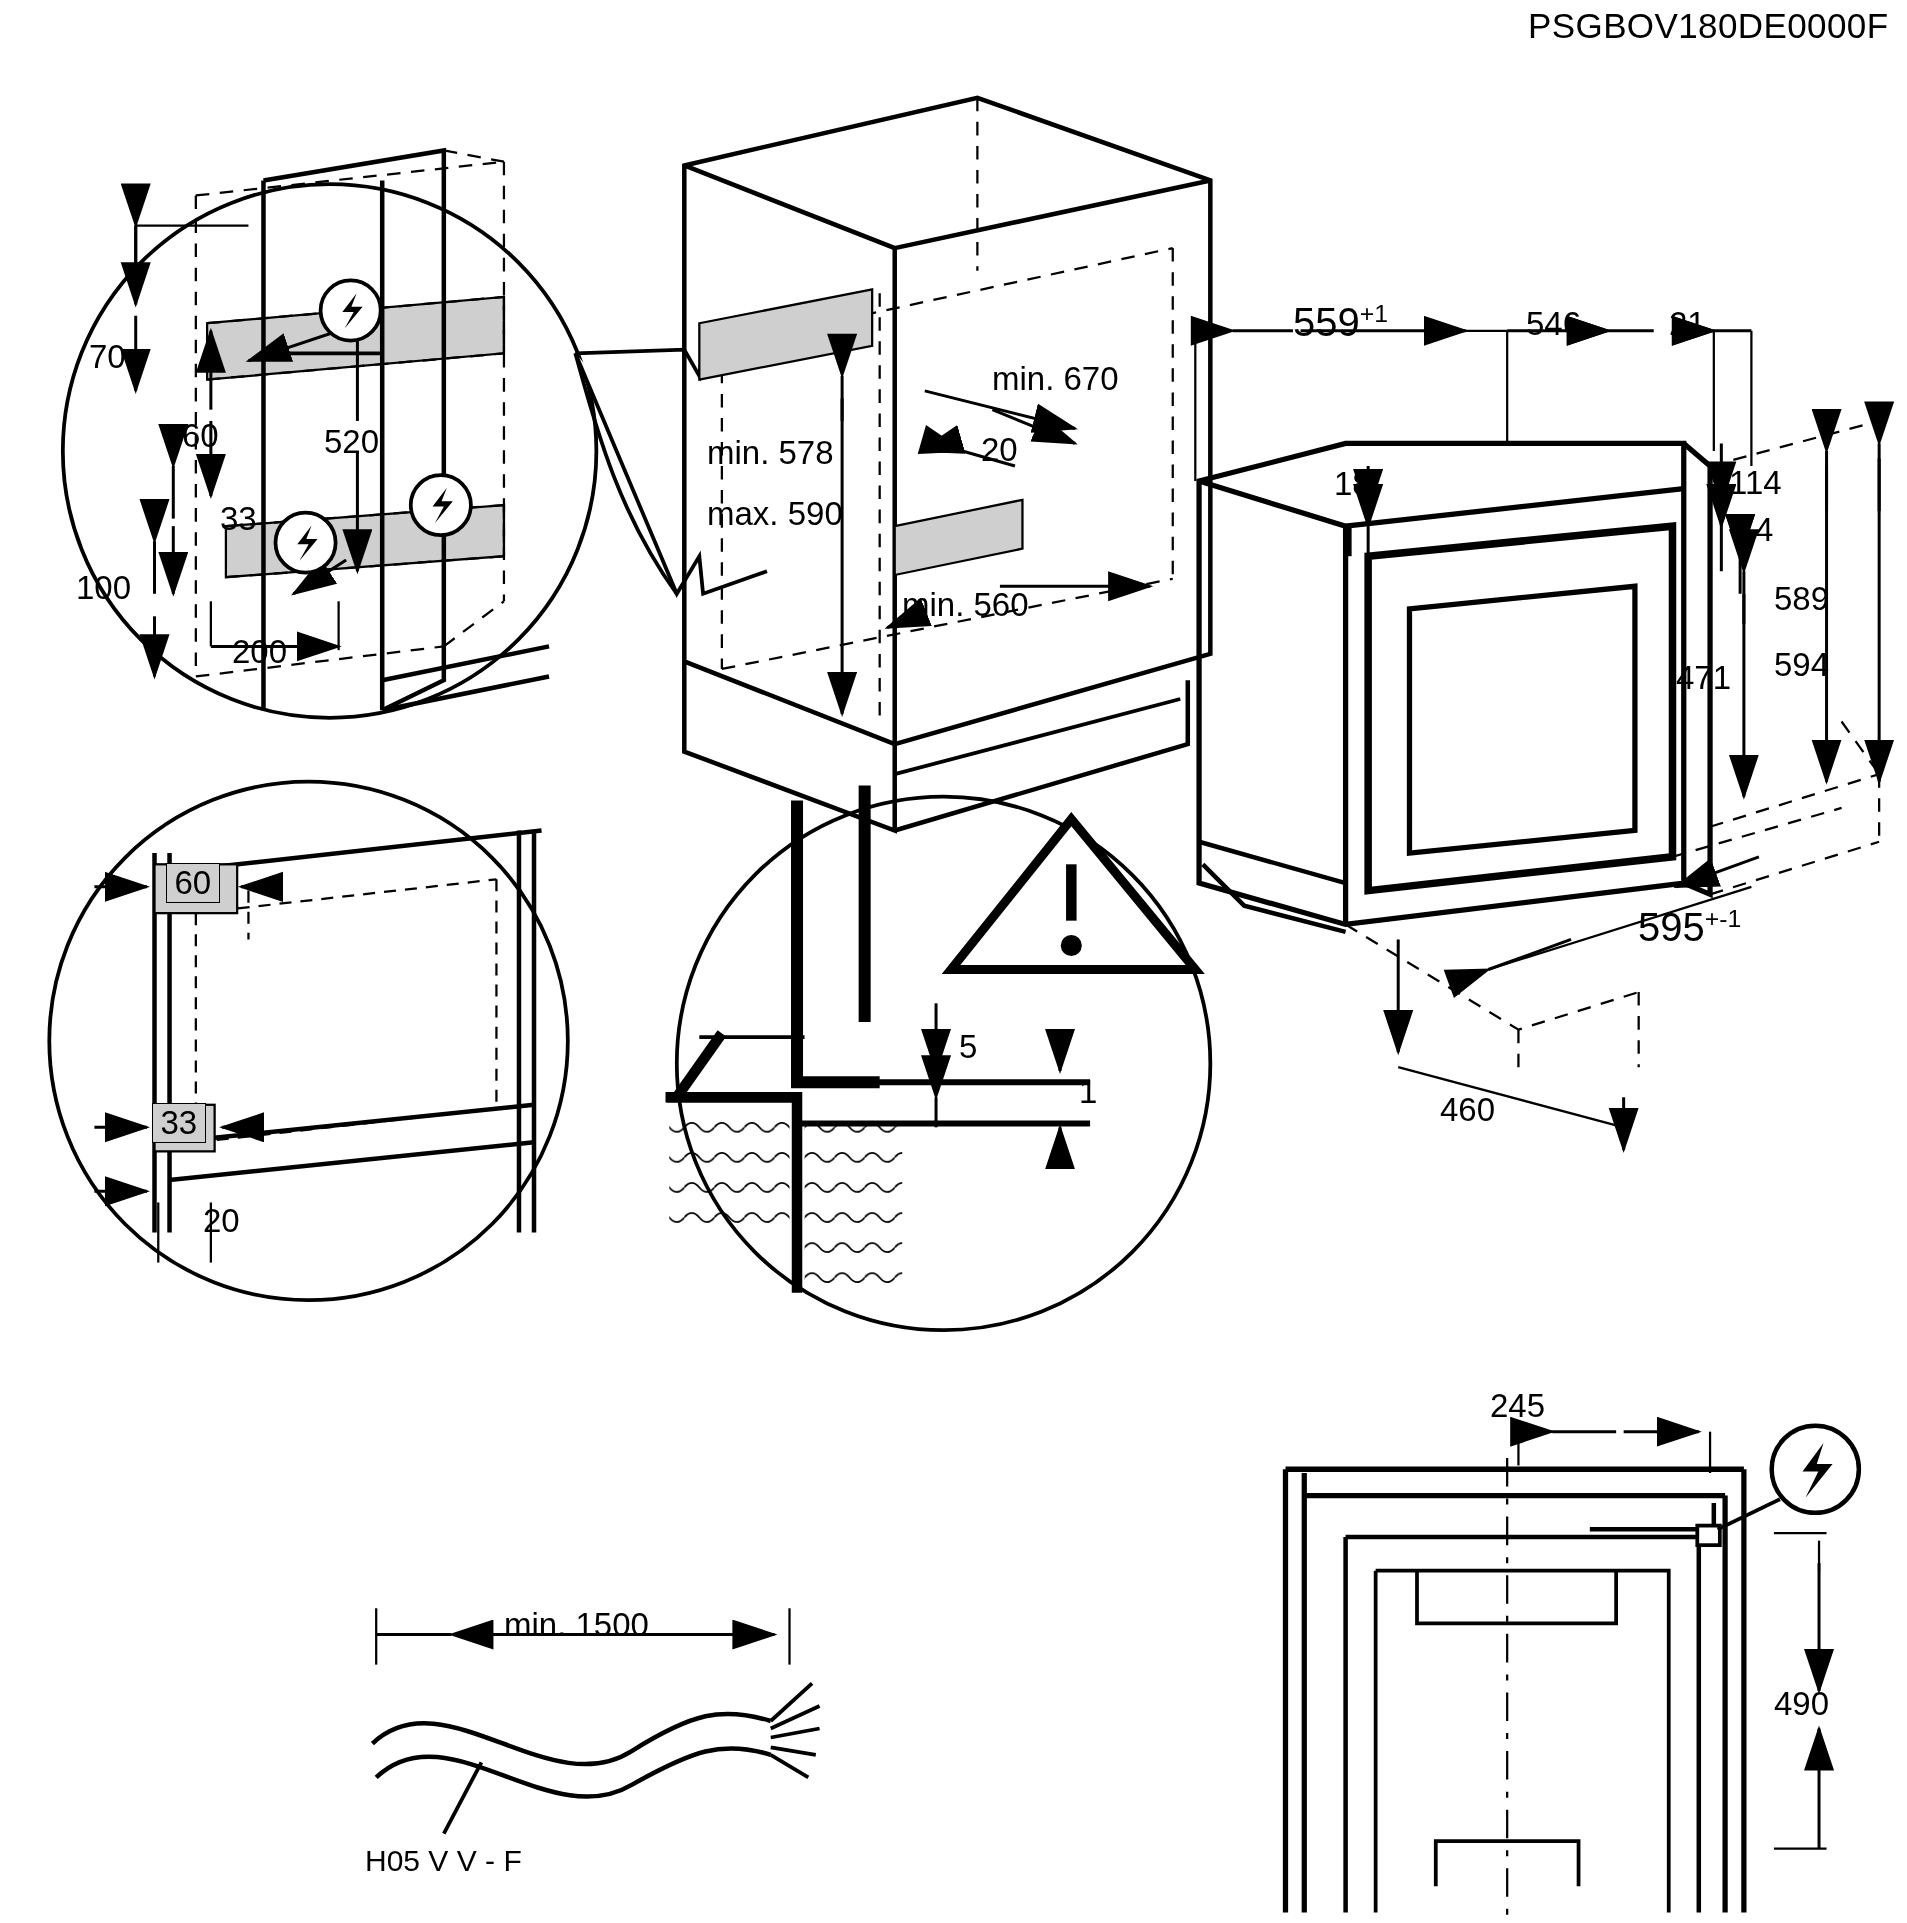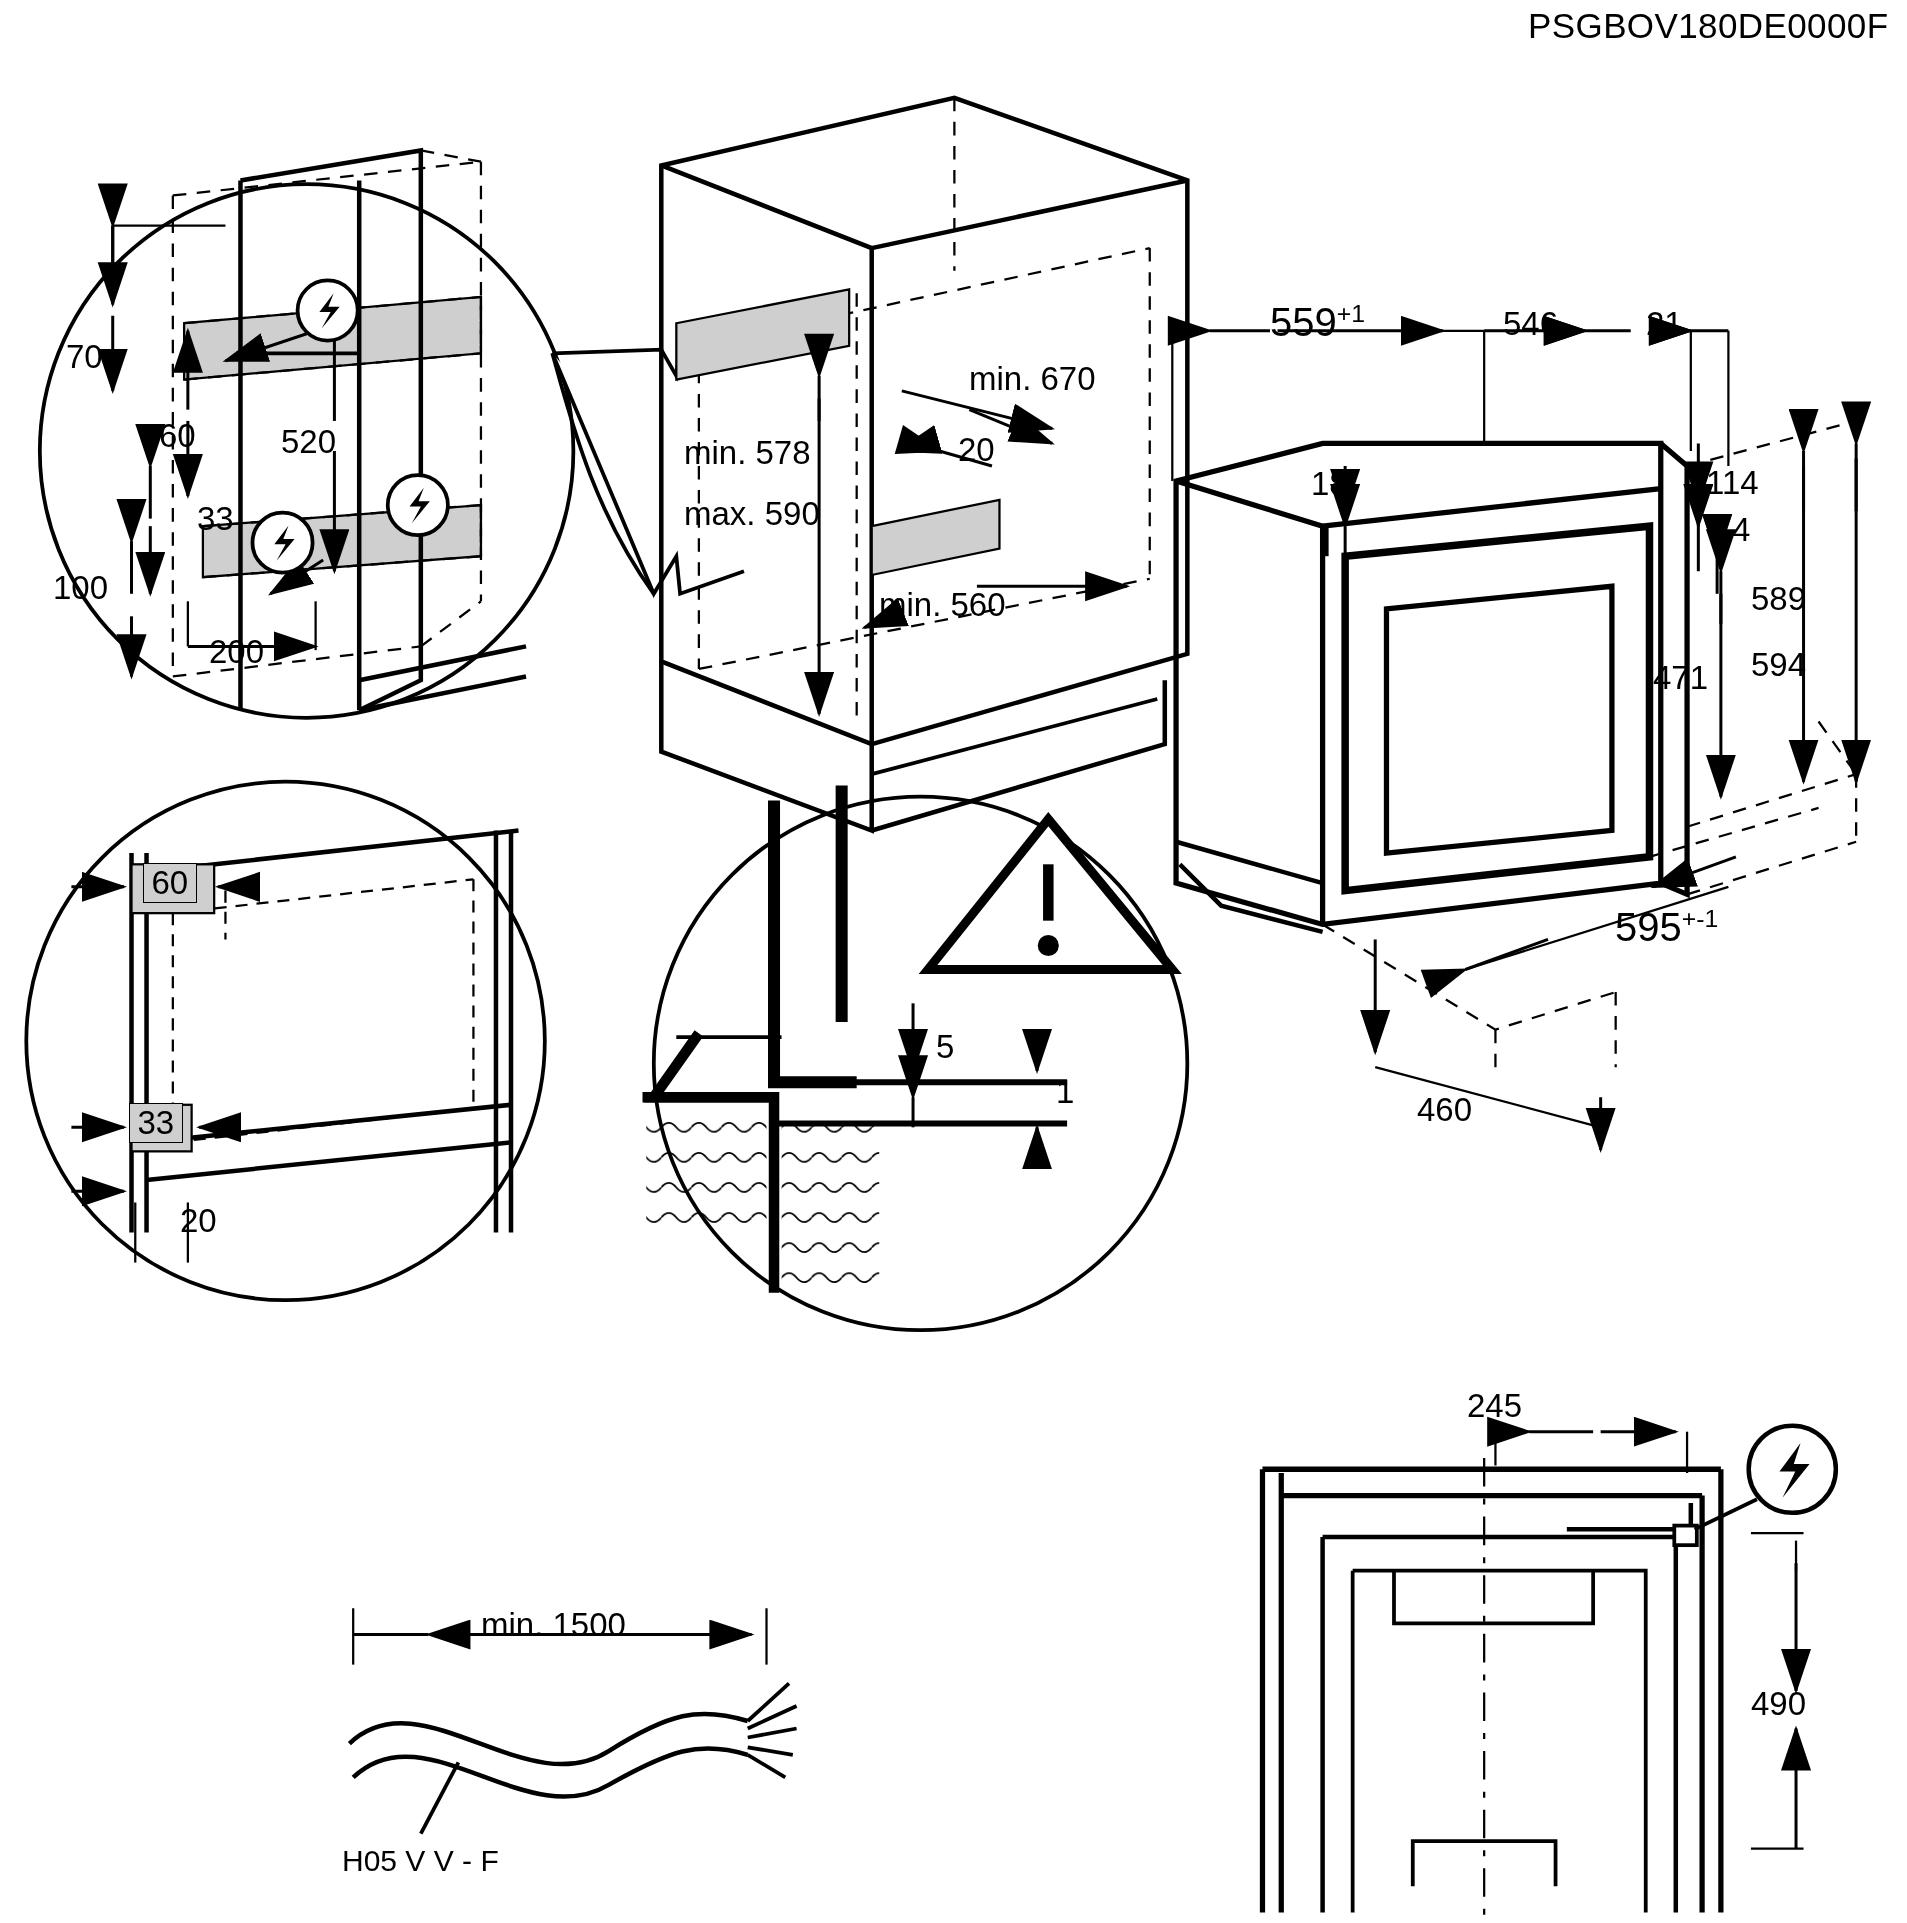--- a/index.html
+++ b/index.html
@@ -11,20 +11,21 @@
     width: 1908px;
     height: 1924px;
     position: relative;
     font-family: "Liberation Sans", sans-serif;
     color: #000000;
     overflow: hidden;
   }
   #sheet {
     position: absolute;
     inset: 0;
+    margin-left: 23px;
   }
   .doc-code {
     position: absolute;
     top: 6px;
     right: 19.5px;
     font-size: 35px;
     letter-spacing: 0.4px;
     white-space: nowrap;
   }
   .lbl {
@@ -294,21 +295,21 @@
       <path d="M1020,2140 L1020,2215" stroke-width="3"></path>
       <path d="M465,2320 C560,2230 700,2400 810,2330 C890,2280 930,2270 995,2290" stroke-width="6"></path>
       <path d="M470,2365 C565,2275 700,2440 810,2375 C890,2330 930,2315 995,2335" stroke-width="6"></path>
       <path d="M995,2290 L1050,2240 M995,2300 L1060,2270 M995,2312 L1060,2300 M995,2325 L1055,2335 M995,2335 L1045,2365" stroke-width="5"></path>
       <path d="M610,2345 L560,2440" stroke-width="5"></path>
     </g>
   </svg>
 
   <div class="lbl" style="left:66px; top:340px;">70</div>
   <div class="lbl" style="left:159px; top:419px;">60</div>
-  <div class="lbl" style="left:281px; top:425px;">520</div>
+  <div class="lbl" style="left:301px; top:425px;">520</div>
   <div class="lbl" style="left:197px; top:502px;">33</div>
   <div class="lbl" style="left:53px;  top:571px;text-align:center;">100</div>
   <div class="lbl" style="left:209px; top:635px;">200</div>
 
   <div class="lbl shade" style="left:143px; top:863px;">60</div>
   <div class="lbl shade" style="left:129px; top:1103px;">33</div>
   <div class="lbl" style="left:180px; top:1204px;">20</div>
 
   <div class="lbl" style="left:969px; top:362px;">min. 670</div>
   <div class="lbl" style="left:958px; top:433px;">20</div>

